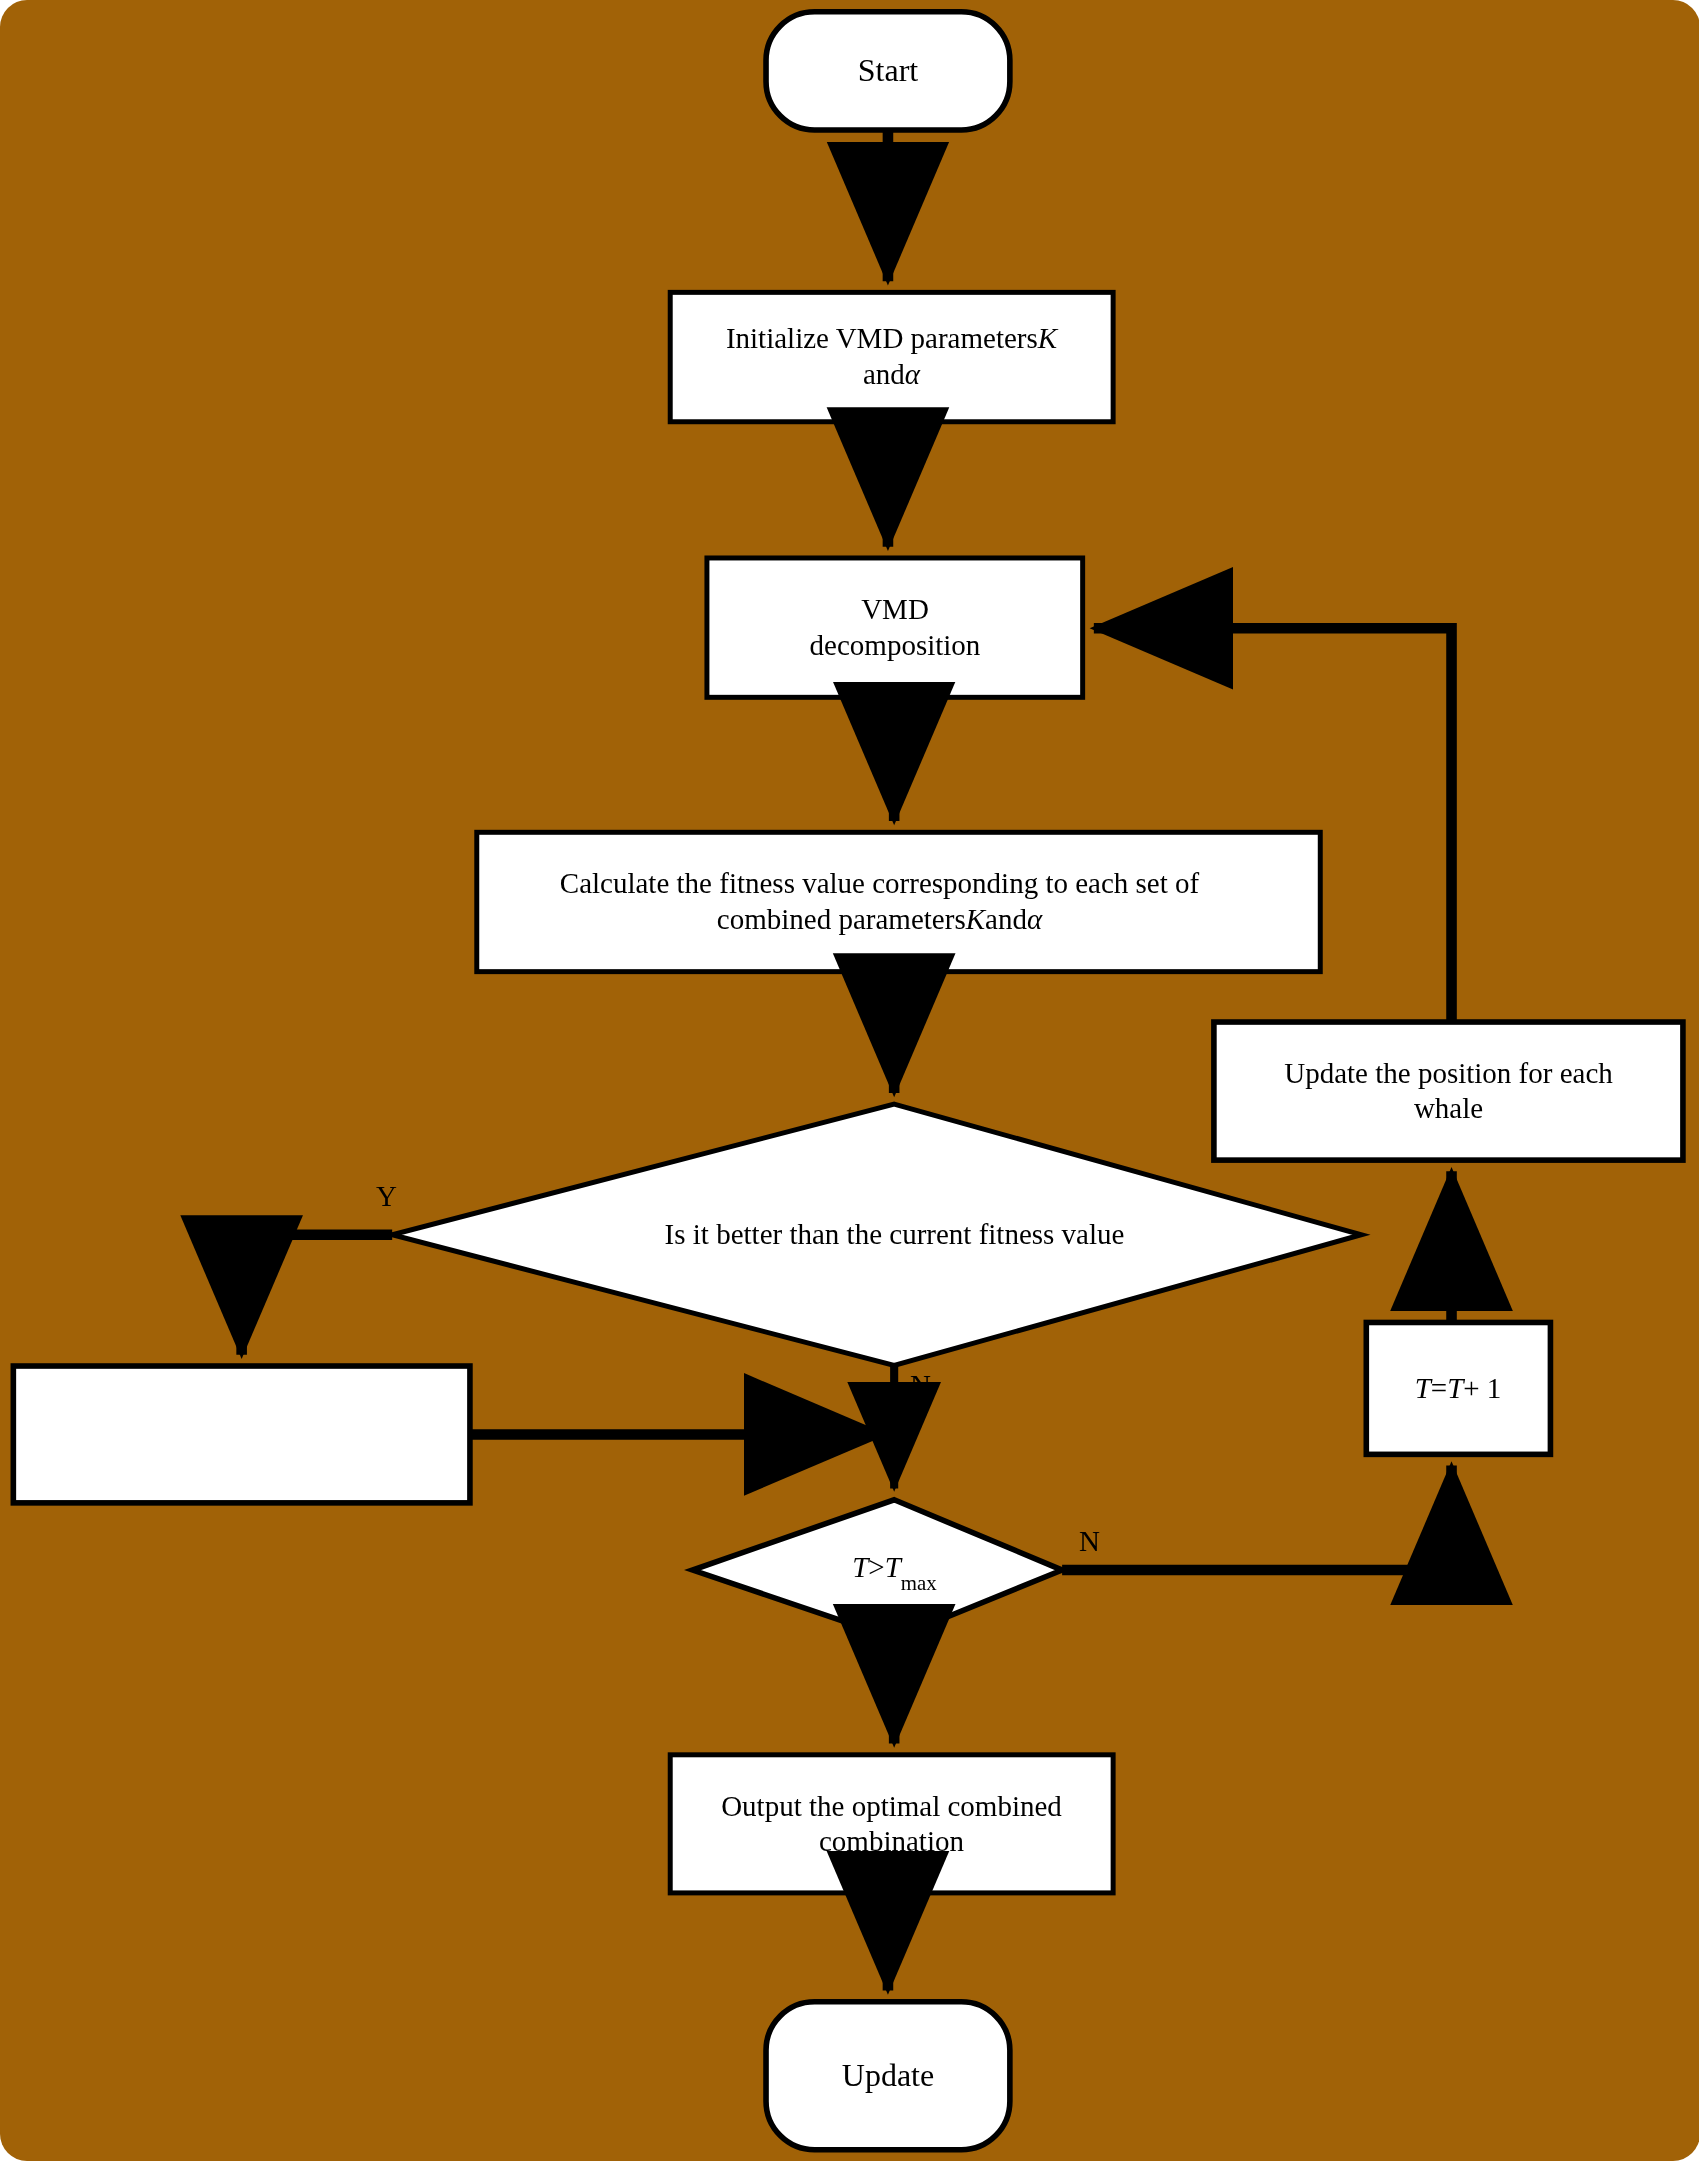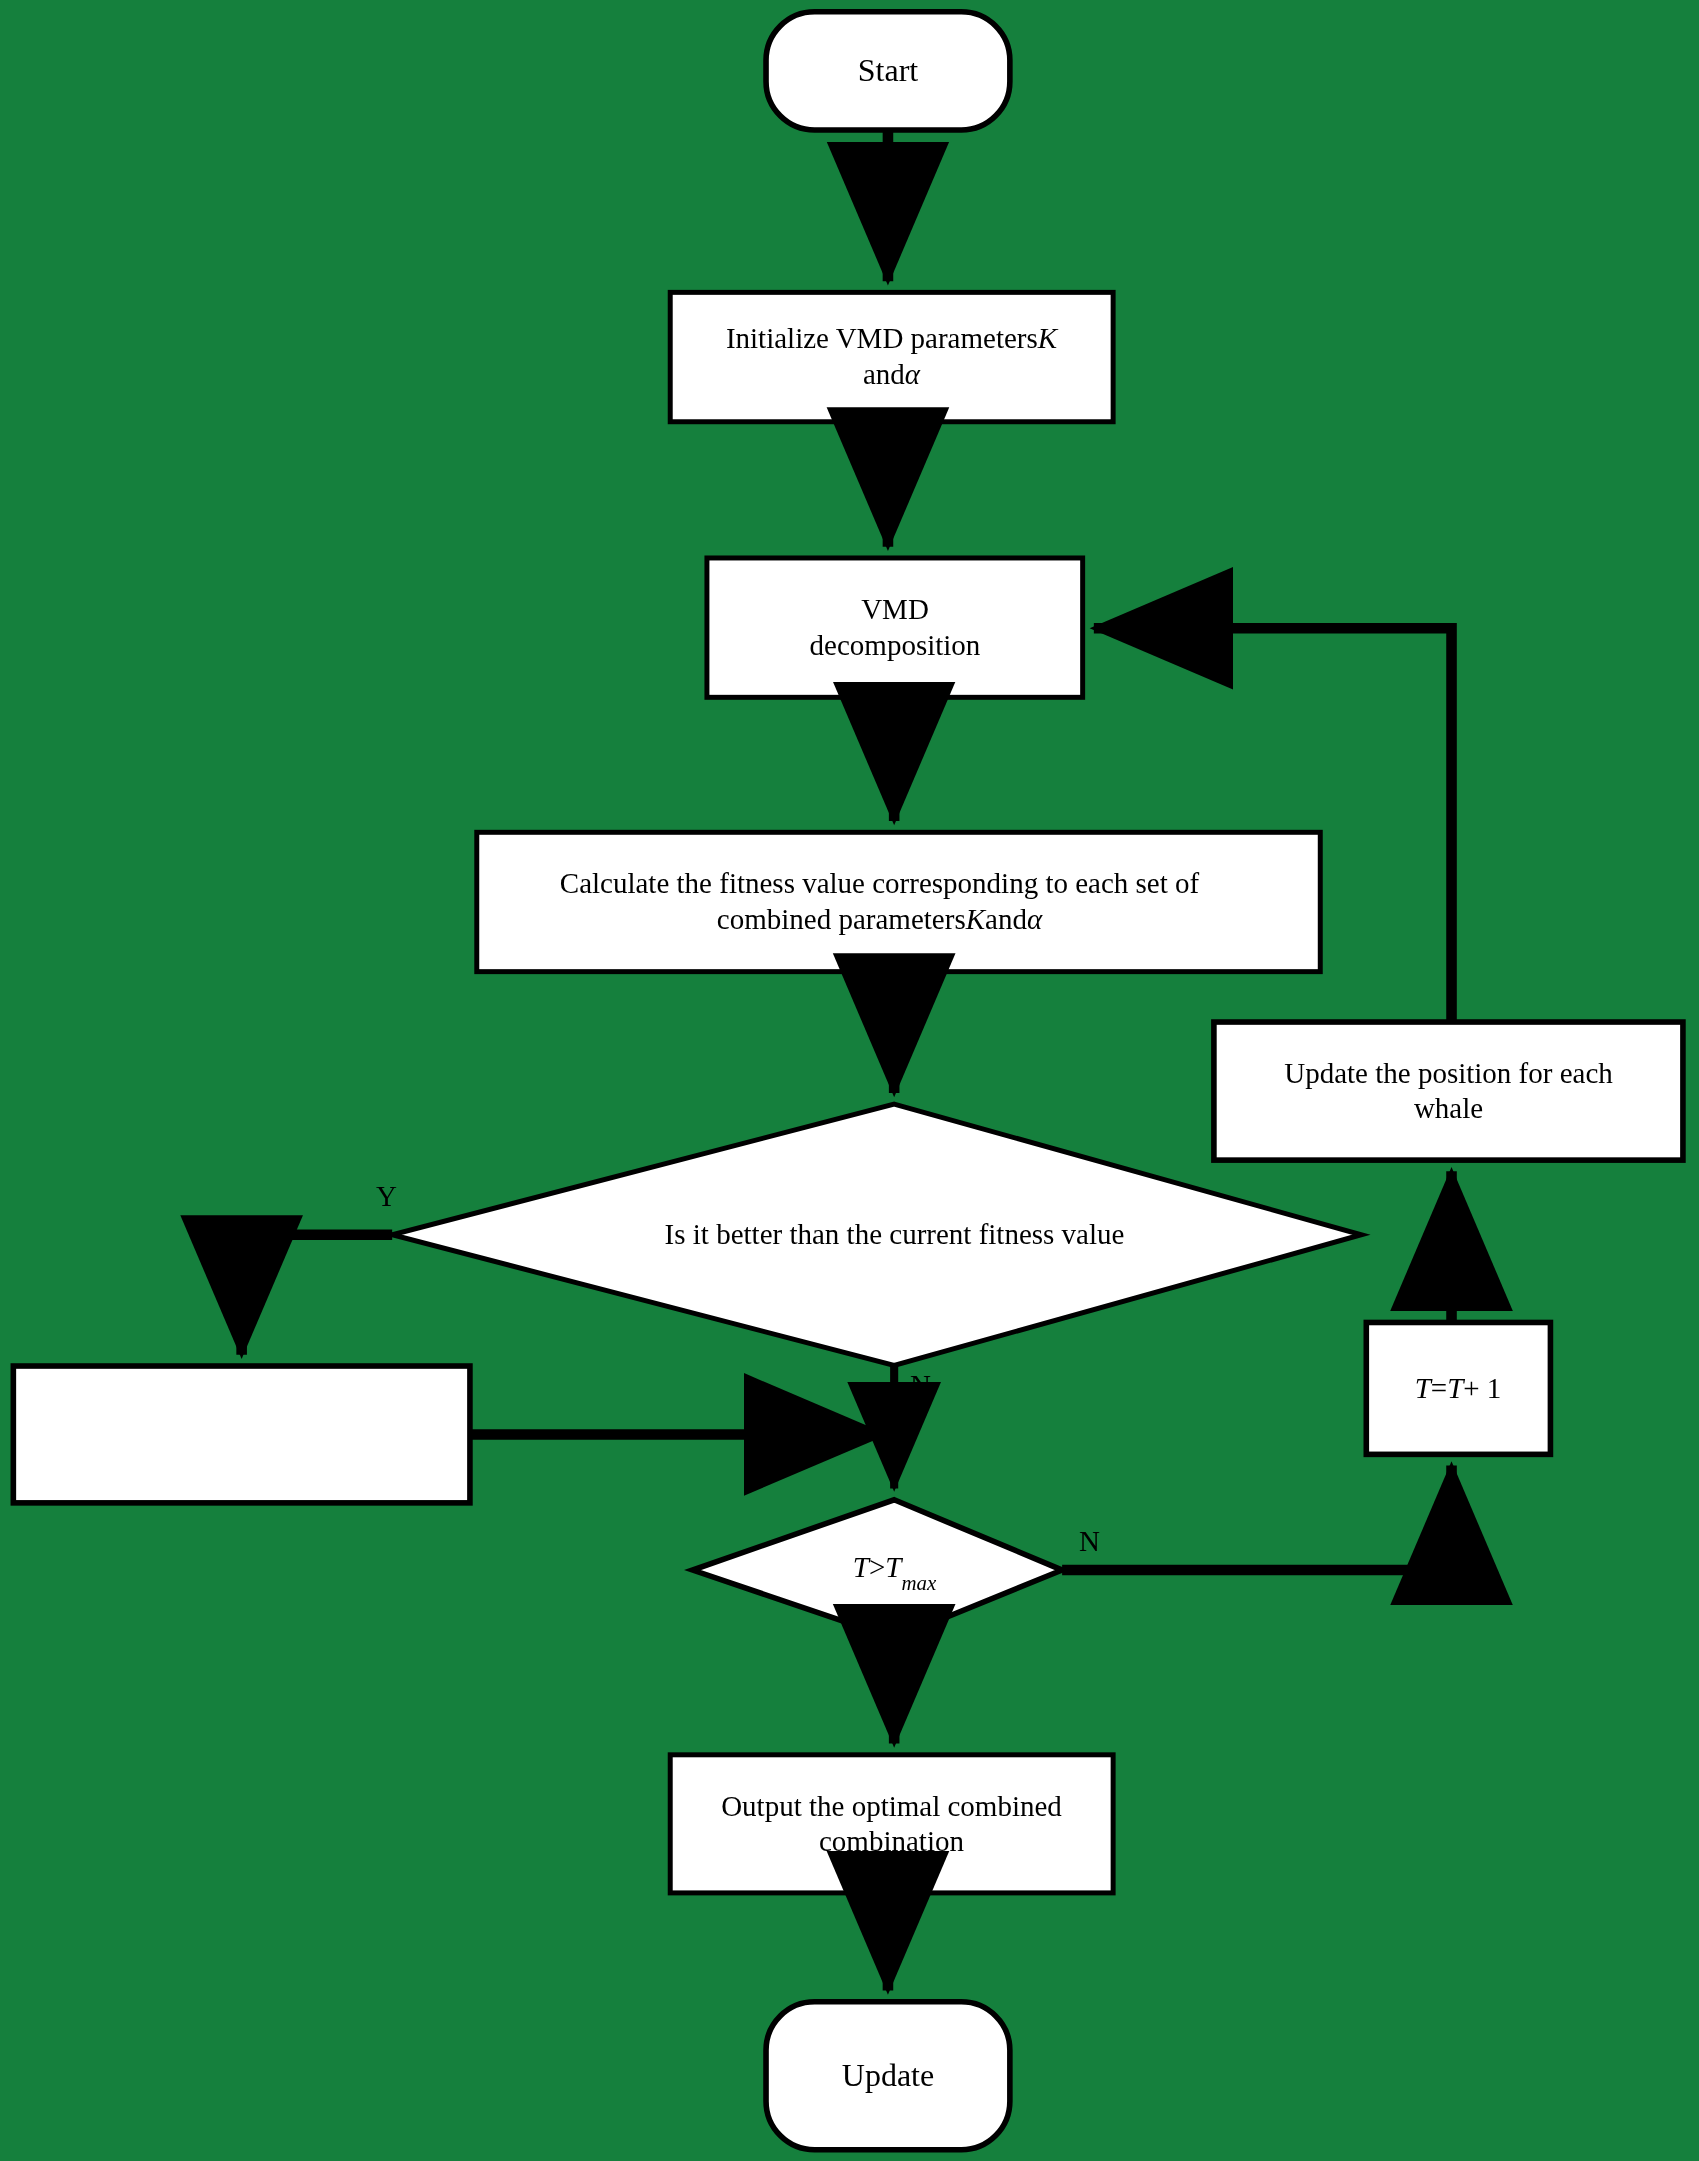--- a/index.html
+++ b/index.html
@@ -1,23 +1,24 @@
 <!DOCTYPE html>
 <html style="font-size:10px"><head>
 <meta charset="utf-8">
 <style>
   html,body{margin:0;padding:0;background:#ffffff;}
   #canvas{
     position:relative;
     width:1700px;
     height:2161px;
-    background:#15803d;
+    background:#a16207;
     font-family:"Liberation Serif","DejaVu Serif",serif;
     color:#000000;
     overflow:hidden;
+    border-radius:27px;
   }
   #flow-svg{position:absolute;left:0;top:0;width:1700px;height:2161px;}
 
   .node-label{
     position:absolute;
     display:flex;
     align-items:center;
     justify-content:center;
     text-align:center;
     line-height:1.22;
@@ -26,21 +27,21 @@
     font-size:29px;
   }
   .node-label span{display:inline-block;}
   .edge-label{
     position:absolute;
     font-size:29px;
     color:#000;
     line-height:1;
   }
   .it{font-style:italic;}
-  .sub{font-size:0.72em;font-style:italic;vertical-align:sub;position:relative;top:0.28em;}
+  .sub{font-size:0.72em;vertical-align:sub;position:relative;top:0.28em;}
 </style>
 </head>
 <body>
 
 <div id="canvas">
 
   <svg id="flow-svg" viewBox="0 0 2732 3474" xmlns="http://www.w3.org/2000/svg">
     <defs>
       <marker id="arrowThick" markerWidth="16" markerHeight="16" refX="13.2" refY="6" orient="auto" markerUnits="strokeWidth">
         <path d="M0,0.2 L13.6,6 L0,11.8 z" fill="#000000"></path>

